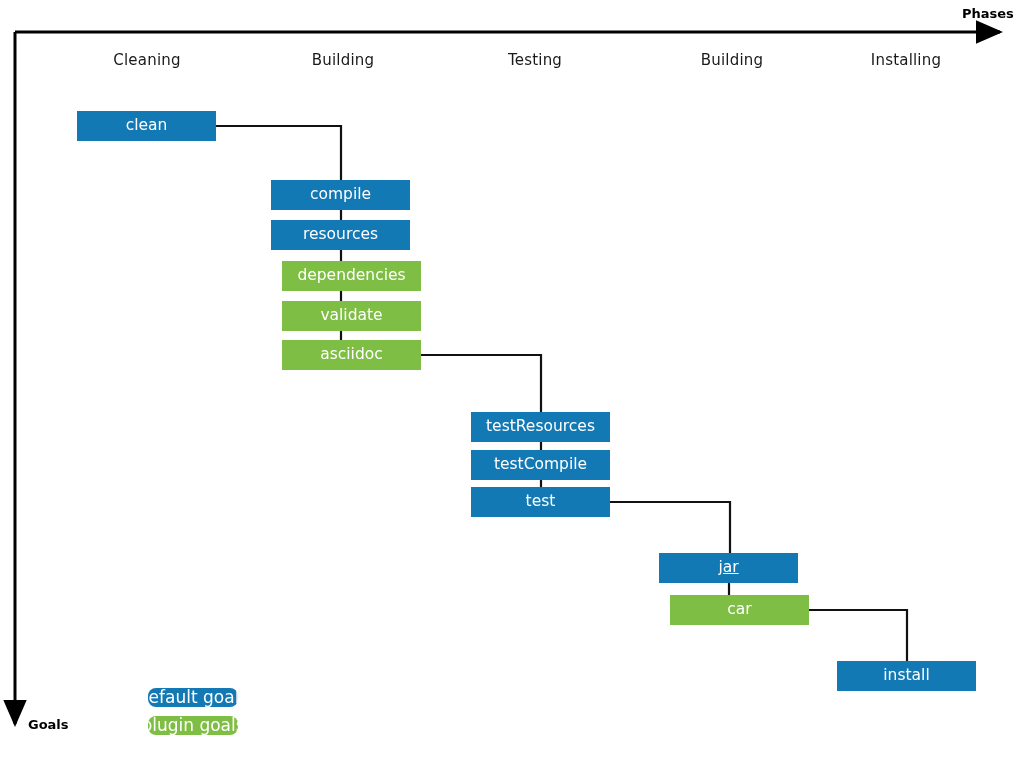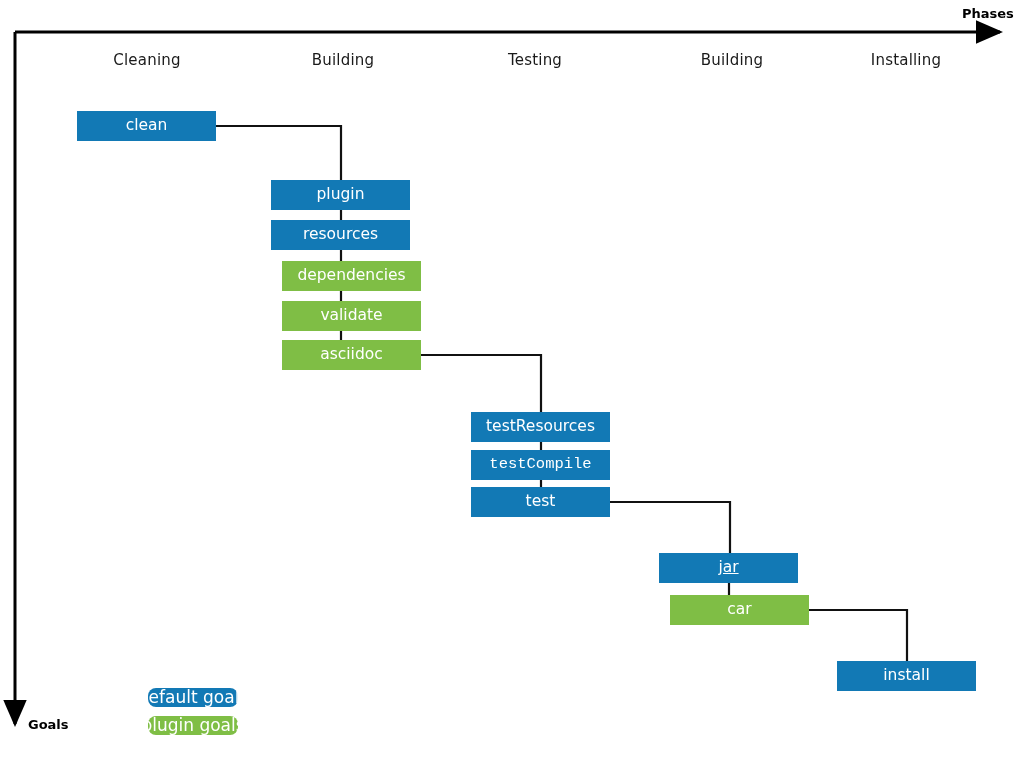--- a/index.html
+++ b/index.html
@@ -126,27 +126,27 @@
   <div class="axis-label" id="phases-label">Phases</div>
   <div class="axis-label" id="goals-label">Goals</div>
 
   <div class="phase-header" style="left:147px; top:51px;">Cleaning</div>
   <div class="phase-header" style="left:343px; top:51px;">Building</div>
   <div class="phase-header" style="left:535px; top:51px;">Testing</div>
   <div class="phase-header" style="left:732px; top:51px;">Building</div>
   <div class="phase-header" style="left:906px; top:51px;">Installing</div>
 
   <div class="node default-goal" style="left:77px;  top:111px; width:139px; height:30px;">clean</div>
-  <div class="node default-goal" style="left:271px; top:180px; width:139px; height:30px;">plugin</div>
+  <div class="node default-goal" style="left:271px; top:180px; width:139px; height:30px;">compile</div>
   <div class="node default-goal" style="left:271px; top:220px; width:139px; height:30px;">resources</div>
   <div class="node plugin-goal" style="left:271px; top:261px; width:139px; height:30px;">dependencies</div>
   <div class="node plugin-goal" style="left:271px; top:301px; width:139px; height:30px;">validate</div>
   <div class="node plugin-goal" style="left:271px; top:340px; width:139px; height:30px;">asciidoc</div>
   <div class="node default-goal" style="left:471px; top:412px; width:139px; height:30px;">testResources</div>
-  <div class="node default-goal" style="left:471px; top:450px; width:139px; height:30px;font-family:Liberation Mono, monospace;">testCompile</div>
+  <div class="node default-goal" style="left:471px; top:450px; width:139px; height:30px;">testCompile</div>
   <div class="node default-goal" style="left:471px; top:487px; width:139px; height:30px;">test</div>
   <div class="node default-goal" style="left:659px; top:553px; width:139px; height:30px;text-decoration:underline;">jar</div>
   <div class="node plugin-goal" style="left:659px; top:595px; width:139px; height:30px;">car</div>
   <div class="node default-goal" style="left:837px; top:661px; width:139px; height:30px;">install</div>
 
   <div>
     <div class="legend-chip default-goal" style="left:148px; top:688px; width:90px; height:19px;">default goals</div>
     <div class="legend-chip plugin-goal" style="left:148px; top:716px; width:90px; height:19px;">plugin goals</div>
   </div>
 

